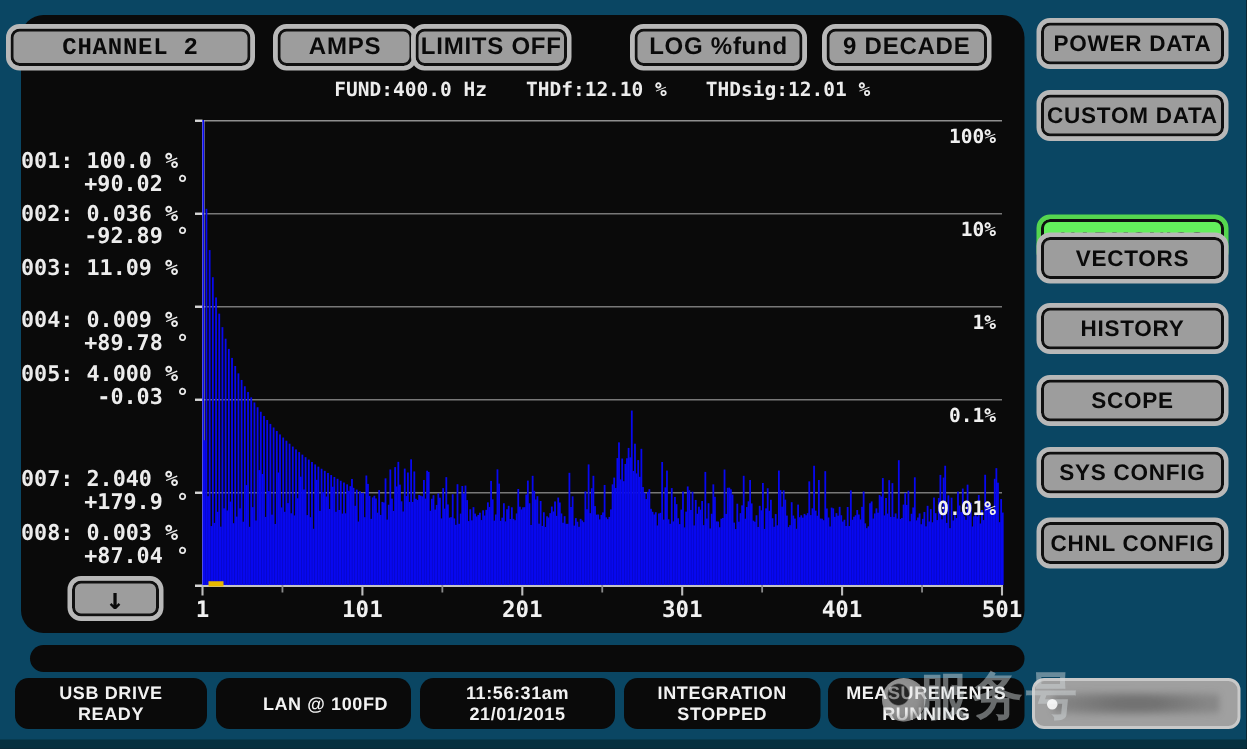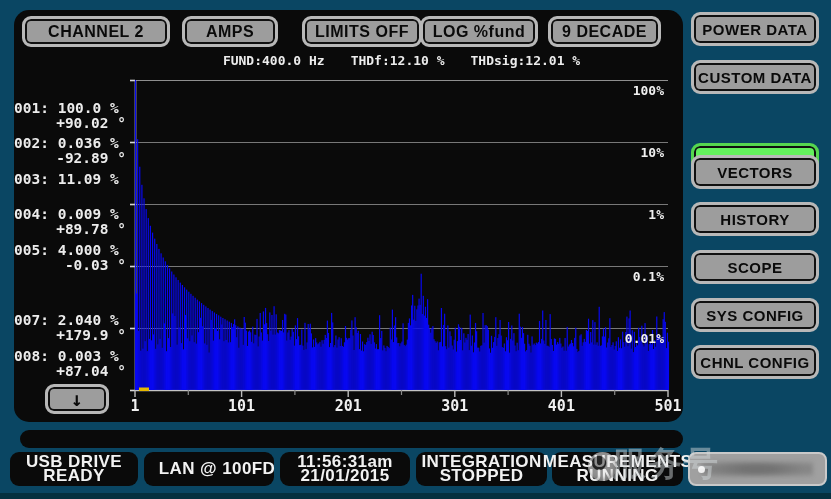--- a/index.html
+++ b/index.html
@@ -40,21 +40,21 @@
   
   #chart-wrap{position:absolute;left:135px;top:80px;width:533px;height:332px;}
   #spectrum{overflow:visible;display:block;}
   
   .longbar{position:absolute;left:20px;top:430px;width:663px;height:18px;background:#0a0a0a;border-radius:9px;}
   
   .sbtn{
     position:absolute;top:452px;height:34px;box-sizing:border-box;
     background:#0a0a0a;border-radius:9px;color:#f2f2f2;
     display:flex;flex-direction:column;align-items:center;justify-content:center;
-    font-size:17px;font-weight:bold;line-height:14px;letter-spacing:.4px;white-space:nowrap;
+    font-size:12px;font-weight:bold;line-height:14px;letter-spacing:.4px;white-space:nowrap;
   }
   .blank-btn{
     position:absolute;left:688px;top:452px;width:139px;height:34px;box-sizing:border-box;
     background:#a0a0a0;border:2px solid #c9c9c9;border-radius:8px;
   }
   .blank-btn::after{content:"";position:absolute;inset:5px 12px;
     background:radial-gradient(ellipse at 30% 50%, rgba(70,70,70,.32) 0 35%, transparent 65%),
                radial-gradient(ellipse at 72% 50%, rgba(70,70,70,.28) 0 35%, transparent 65%);
     filter:blur(2px);}
   
@@ -66,23 +66,23 @@
     font-family:"DejaVu Sans",sans-serif;letter-spacing:2px;pointer-events:none;}
   .wm-dot{position:absolute;left:698px;top:466px;width:7px;height:7px;border-radius:50%;
     background:rgba(255,255,255,.85);pointer-events:none;}
 </style>
 </head>
 <body>
 
 <div class="panel"></div>
 
 <div id="top-buttons">
-    <div class="btn top-btn" style="left: 22px; width: 148px;">CHANNEL 2</div>
+    <div class="btn top-btn" style="left: 4px; width: 166px; font-family: Liberation Mono, monospace;">CHANNEL 2</div>
     <div class="btn top-btn" style="left: 182px; width: 96px;">AMPS</div>
-    <div class="btn top-btn" style="left: 302px; width: 120px;">LIMITS OFF</div>
+    <div class="btn top-btn" style="left: 274px; width: 107px;">LIMITS OFF</div>
     <div class="btn top-btn" style="left: 420px; width: 118px;">LOG %fund</div>
     <div class="btn top-btn" style="left: 548px; width: 113px;">9 DECADE</div>
   </div>
 
 <div class="info-row">
   <span>FUND:400.0 Hz</span>
   <span>THDf:12.10 %</span>
   <span>THDsig:12.01 %</span>
 </div>
 

